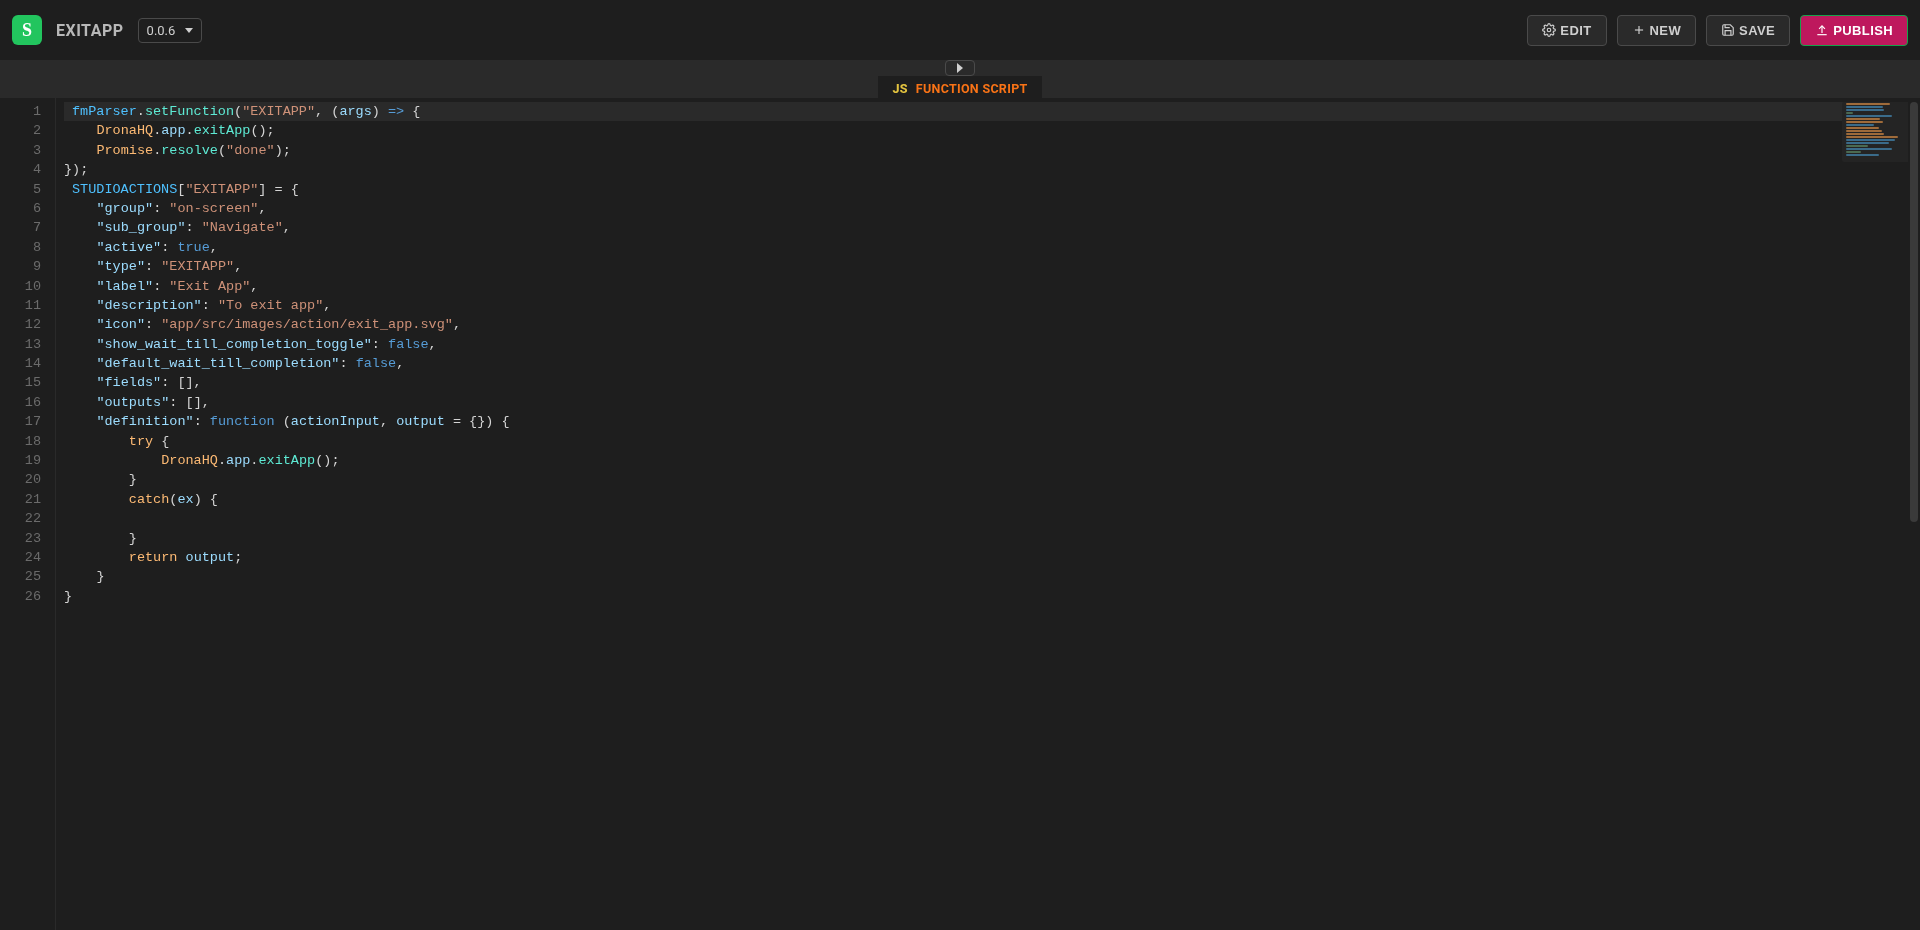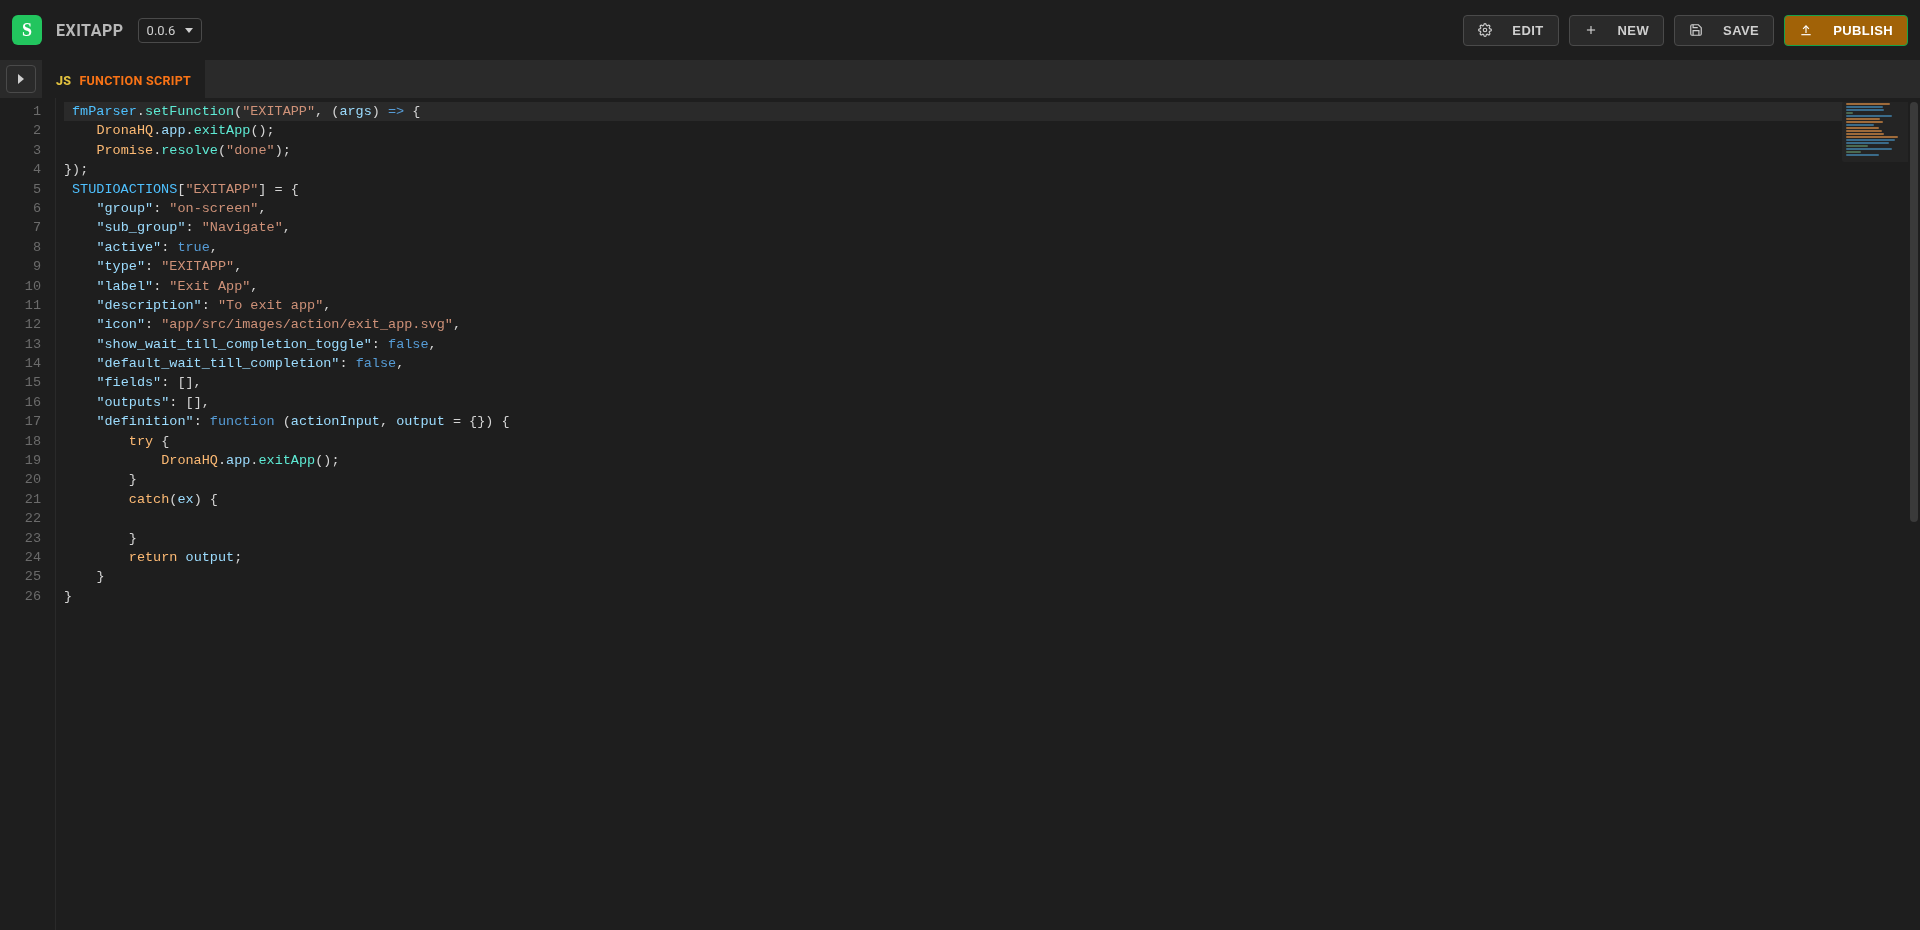--- a/index.html
+++ b/index.html
@@ -43,44 +43,45 @@
     cursor: pointer;
   }
   .chevron-down {
     width: 0; height: 0;
     border-left: 4px solid transparent;
     border-right: 4px solid transparent;
     border-top: 5px solid #cfcfcf;
   }
   .topbar-right { display: flex; align-items: center; gap: 10px; }
   .btn {
-    display: flex; align-items: center; gap: 20px;
+    display: flex; align-items: center; gap: 4px;
     border: 1px solid #4a4a4a;
     background: #2a2a2a;
     color: #cfcfcf;
     font-weight: 600;
     font-size: 13px;
     letter-spacing: 0.4px;
     padding: 7px 14px;
     border-radius: 4px;
     cursor: pointer;
   }
   .btn.publish {
-    background: #a16207;
+    background: #be185d;
     border-color: #16a34a;
     color: #fff;
   }
   .icon { display: inline-flex; }
   .icon svg { display: block; }
 
   .tabbar {
     display: flex;
     align-items: center;
     height: 38px;
     background: #2a2a2a;
+    flex-direction: column;
   }
   .sidebar-toggle {
     width: 30px; height: 28px;
     margin: 0 6px;
     border: 1px solid #4a4a4a;
     border-radius: 4px;
     display: flex; align-items: center; justify-content: center;
     cursor: pointer;
     color: #cfcfcf;
   }

